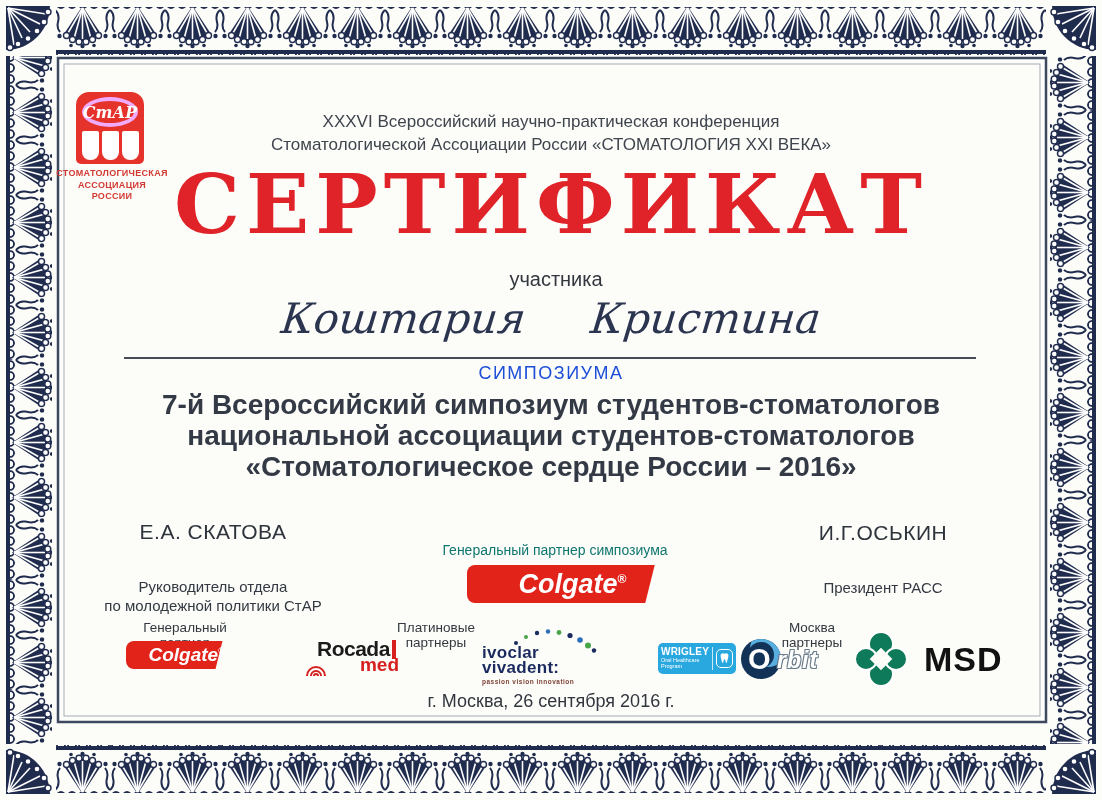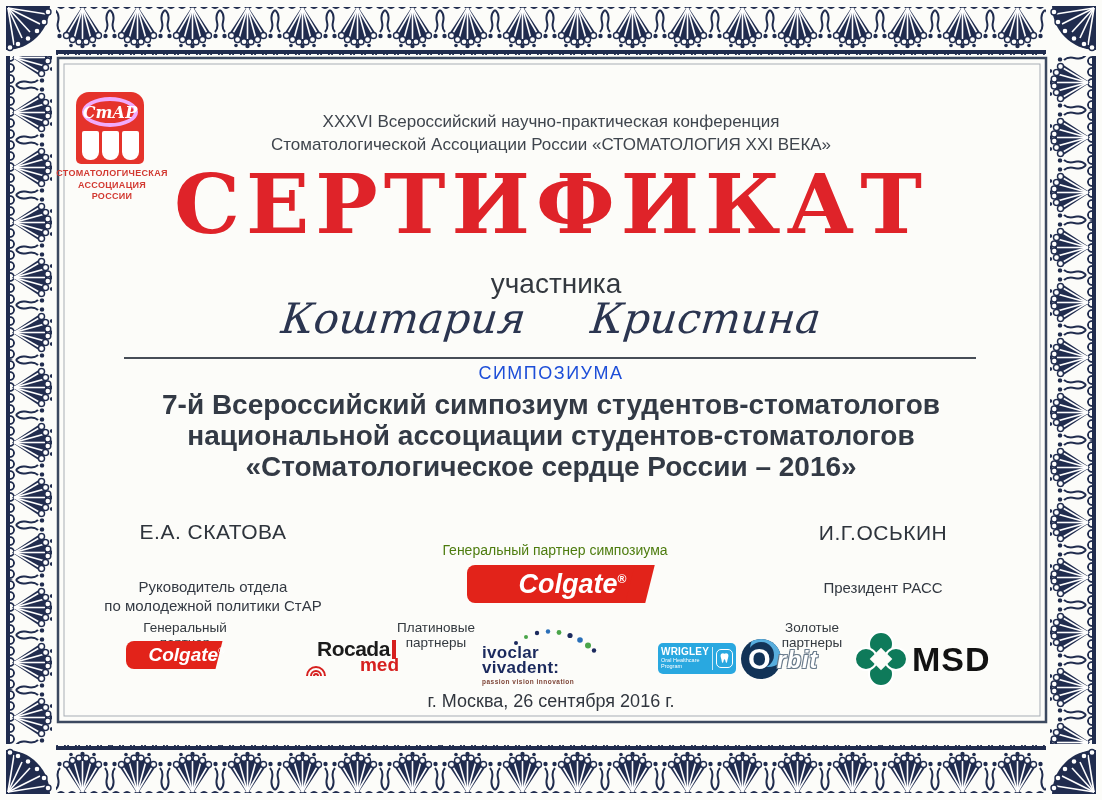--- a/index.html
+++ b/index.html
@@ -24,39 +24,39 @@
   .star-caption { position:absolute; left:45px; top:168px; width:134px; text-align:center;
     color:#d23931; font-weight:bold; font-size:9px; line-height:1.3; letter-spacing:.3px; }
 
   
   .conf-header { position:absolute; left:0; right:0; top:110px; text-align:center;
     font-size:17px; line-height:23px; color:#3f454d; }
   .main-title { position:absolute; left:0; right:0; top:163px; text-align:center;
     font-family:"DejaVu Serif", serif; font-weight:bold; font-size:83px;
     letter-spacing:6px; color:#df2329; line-height:1; }
   .subtitle { position:absolute; left:0; right:0; top:268px; text-align:center;
-    font-size:28px; color:#33383f;padding-left:10px; }
+    font-size:20px; color:#33383f;padding-left:10px; }
   .recipient { position:absolute; left:0; right:0; top:294px; text-align:center;
     font-family:"DejaVu Serif", serif; font-style:italic; font-size:42px;
     color:#2b3550; word-spacing:52px; transform:skewX(-6deg); }
   .name-rule { position:absolute; left:124px; right:126px; top:357px; height:2px;
     background:#474d57; }
   .kicker { position:absolute; left:0; right:0; top:363px; text-align:center;
     font-size:18px; letter-spacing:1.5px; color:#1d4ed8; }
   .event-lines { position:absolute; left:0; right:0; top:389px; text-align:center;
     font-size:28px; font-weight:bold; line-height:31px; color:#333a45; }
 
   
   .sig { position:absolute; text-align:center; }
   .sig-name { font-size:21px; letter-spacing:.5px; color:#2e343c; margin-bottom:8px; }
   .sig-role { font-size:15px; line-height:19px; color:#333942;margin-top:33px; }
   .sig-left  { left:98px;  top:520px; width:230px; }
   .sig-right { left:768px; top:521px; width:230px; }
   .sym-partner { position:absolute; left:420px; top:542px; width:270px; text-align:center; }
-  .sym-label { font-size:14px; color:#4d7c0f; }
+  .sym-label { font-size:14px; color:#0f766e; }
 
   
   .colgate { position:relative; background:#e2231a; border-radius:8px 2px 2px 8px;
     color:#fff; font-style:italic; font-weight:bold; display:flex;
     align-items:center; justify-content:center;padding-left:35px; }
   .colgate::after { content:""; position:absolute; right:-7px; top:0; bottom:0;
     width:20px; background:#e2231a; transform:skewX(-14deg); }
   .colgate .brand { position:relative; z-index:1; }
   .colgate sup { font-size:.45em; font-style:normal; }
   .colgate-big { width:176px; height:38px; margin:7px auto 0; font-size:27px; }
@@ -105,21 +105,21 @@
     background:#58aede; left:9px; top:-8px; }
   .orbit-core { position:absolute; width:26px; height:26px; border-radius:50%;
     background:#123357; left:7px; top:3px; }
   .orbit-O { position:absolute; left:7px; top:4px; font-size:29px; font-weight:800;
     color:#fff; }
   .orbit-rest { position:absolute; left:36px; top:8px; font-size:23px; font-weight:800;
     font-style:italic; color:#fff; letter-spacing:1px;
     text-shadow:1px 1px 0 #6b7c8c,-1px 1px 0 #6b7c8c,1px -1px 0 #6b7c8c,-1px -1px 0 #6b7c8c; }
 
   
-  .msd { position:absolute; left:856px; top:631px; display:flex; align-items:center; gap:6px; }
+  .msd { position:absolute; left:856px; top:631px; display:flex; align-items:center; gap:18px; }
   .msd-name { font-size:34px; font-weight:900; color:#121212; letter-spacing:1px; }
 
   .date-line { position:absolute; left:0; right:0; top:691px; text-align:center;
     font-size:18px; color:#31363e; }
 </style>
 </head>
 <body>
 
 <div class="cert">
 
@@ -257,21 +257,21 @@
       </div>
     </div>
 
     <div class="sig sig-right">
       <div class="sig-name">И.Г.ОСЬКИН</div>
       <div class="sig-role">Президент РАСС</div>
     </div>
 
     <div class="p-label p-general">Генеральный партнер</div>
     <div class="p-label p-platinum">Платиновые партнеры</div>
-    <div class="p-label p-gold">Золотые партнеры</div>
+    <div class="p-label p-gold">Москва партнеры</div>
 
     <div class="colgate colgate-sm">
       <span class="brand"><span>Colgate</span><sup>®</sup></span>
     </div>
 
     <div class="rocada">
       <div class="rocada-top"><span>Rocada</span><span class="rocada-bar"></span></div>
       <div class="rocada-bottom">med</div>
       <svg class="rocada-arcs" width="26" height="16" viewBox="0 0 26 16">
         <g stroke="#d6201f" stroke-width="2" fill="none">

